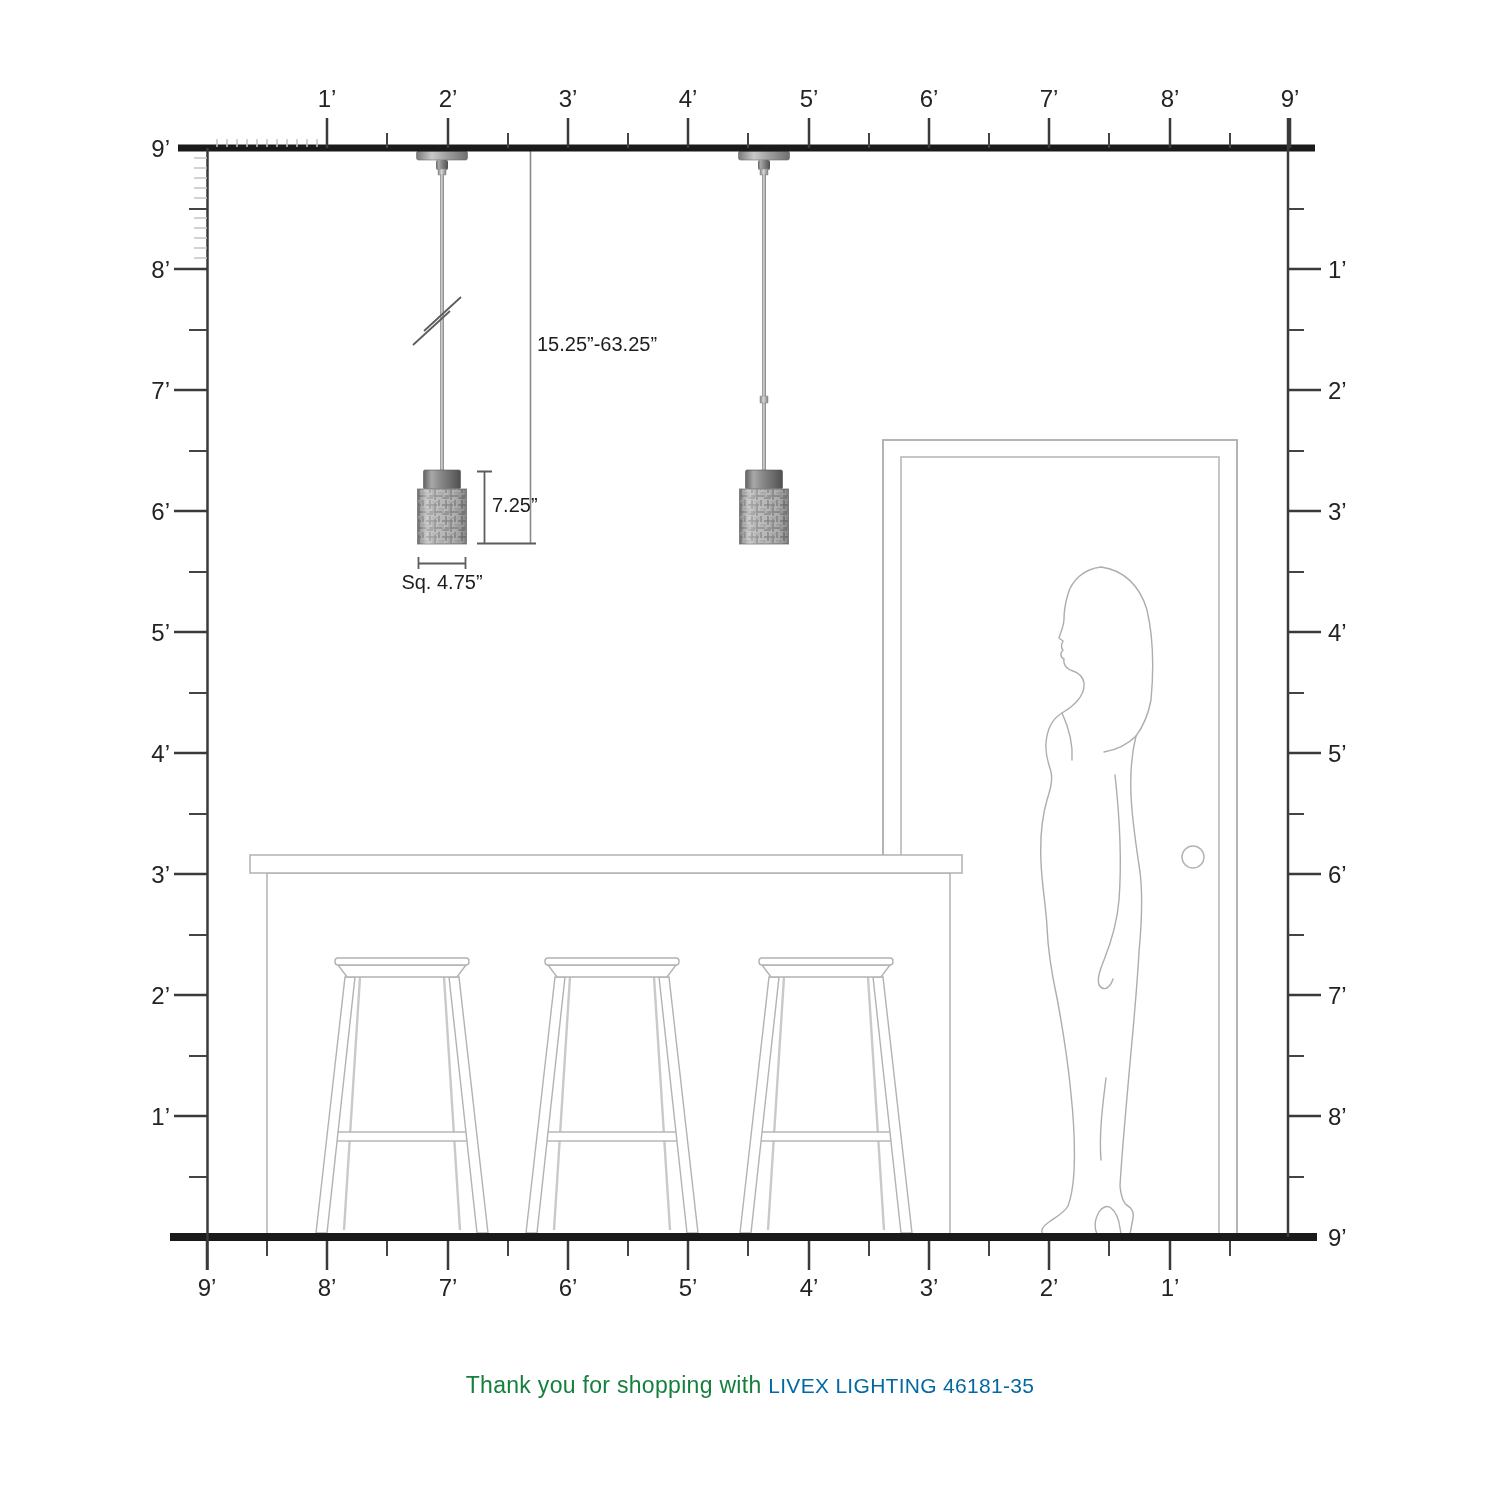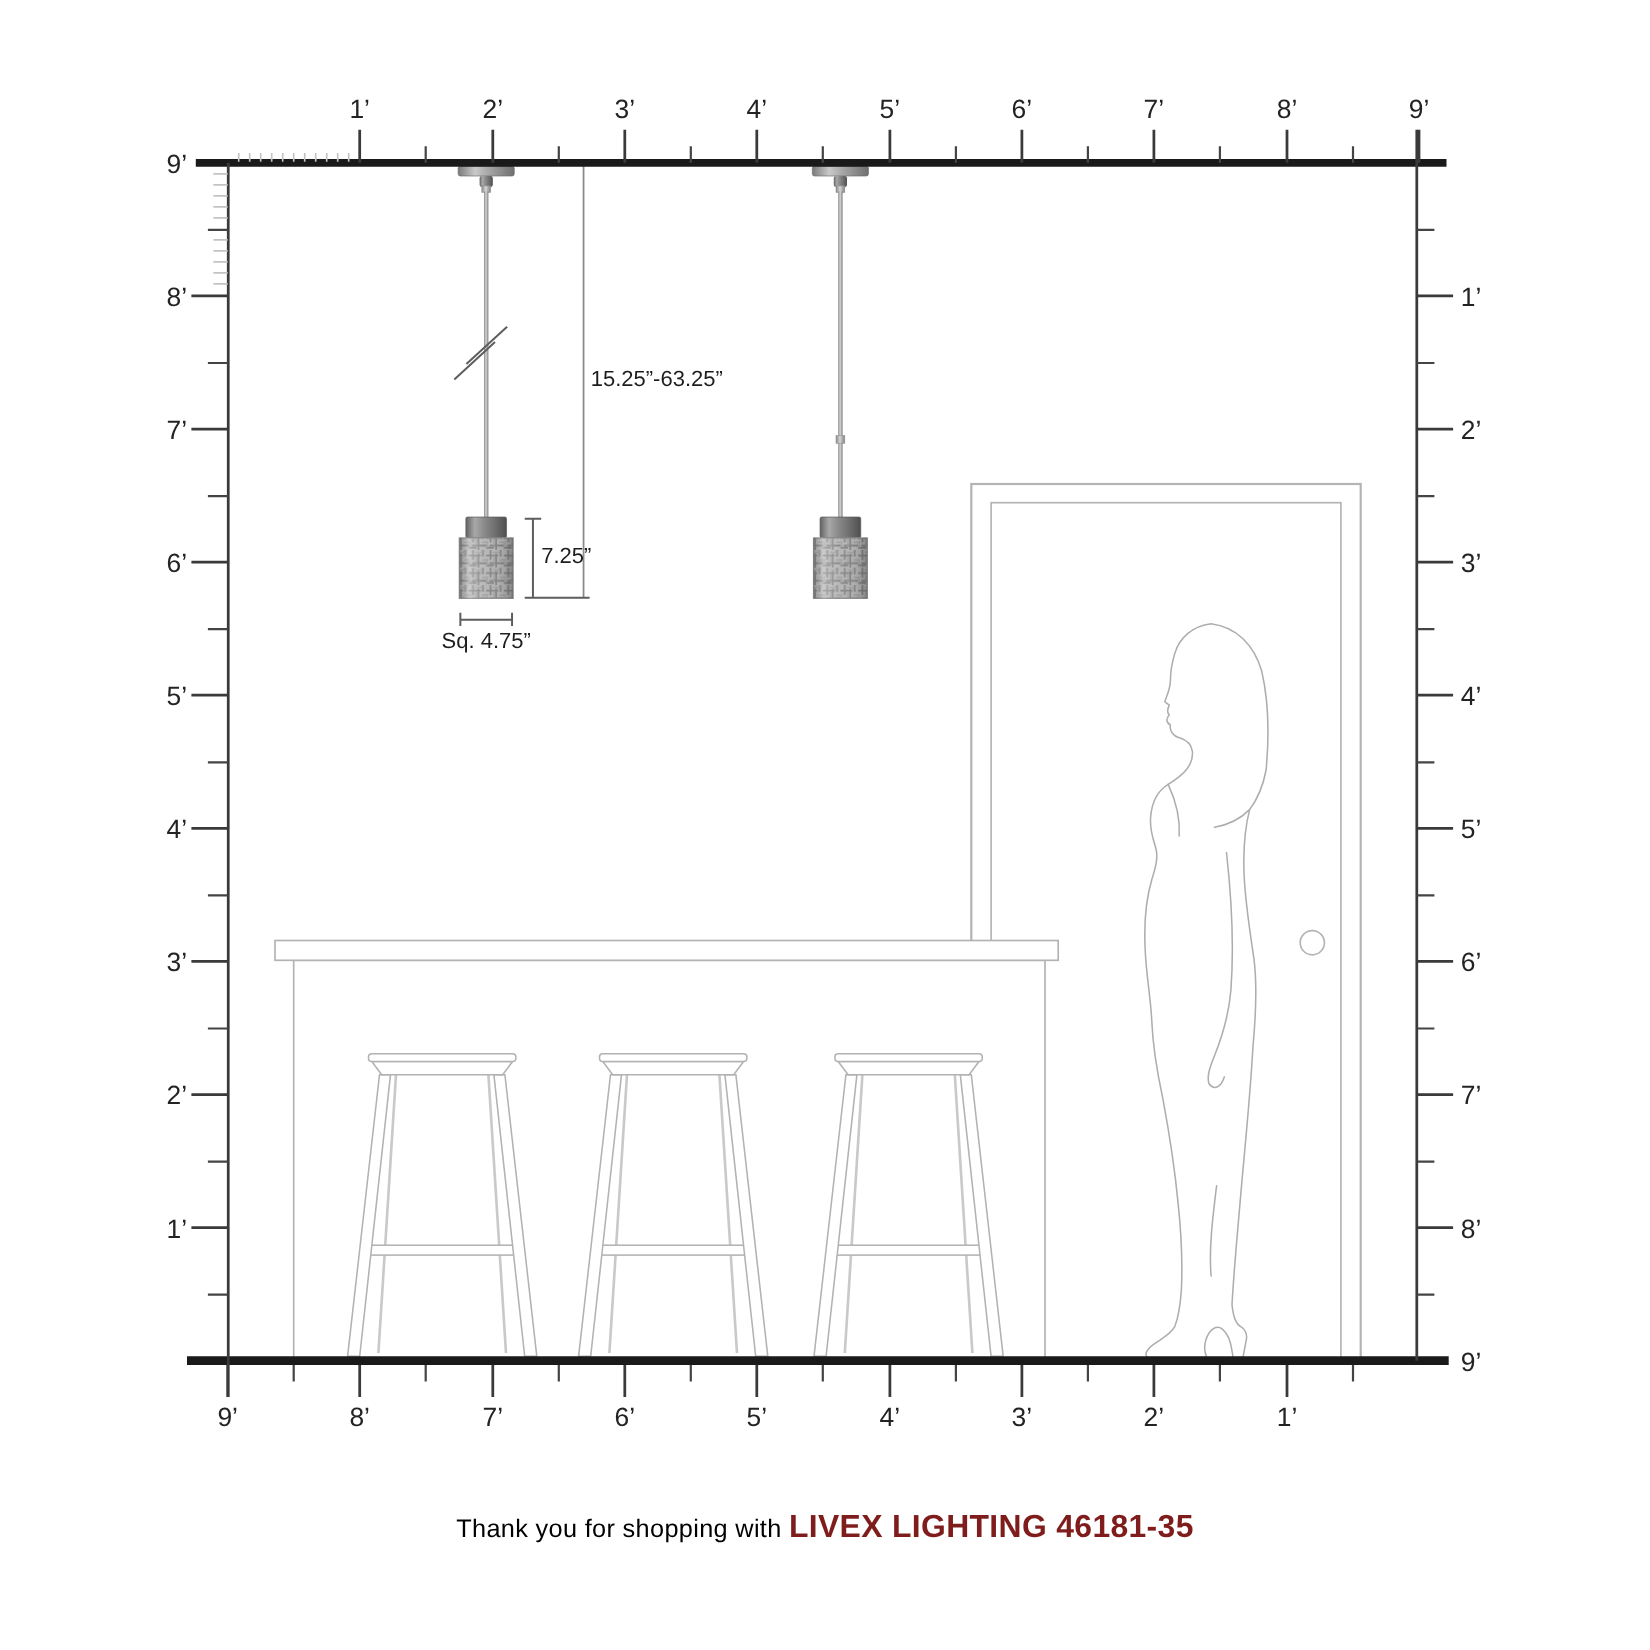--- a/index.html
+++ b/index.html
@@ -2,22 +2,22 @@
 <html><head>
 <meta charset="utf-8">
 <style>
   html,body{margin:0;padding:0;background:#ffffff;}
   .canvas{position:relative;width:1500px;height:1500px;background:#ffffff;overflow:hidden;
           font-family:"Liberation Sans",sans-serif;}
   svg{position:absolute;left:0;top:0;}
   .ruler-label{font-family:"Liberation Sans",sans-serif;font-size:24px;fill:#232323;}
   .dim-label{font-family:"Liberation Sans",sans-serif;font-size:20px;fill:#1d1d1d;}
   .footer{position:absolute;left:0;right:0;top:1372px;text-align:center;white-space:nowrap;}
-  .footer .pre{font-size:23px;color:#000000;letter-spacing:.3px;margin-top:16px;}
-  .footer .brand{font-size:29px;font-weight:bold;color:#7f1d1d;letter-spacing:.3px;}
+  .footer .pre{font-size:23px;color:#15803d;letter-spacing:.3px;margin-top:16px;}
+  .footer .brand{font-size:21px;font-weight:normal;color:#0369a1;letter-spacing:.3px;}
 </style>
 </head>
 <body>
 
 <div class="canvas">
 <svg width="1500" height="1500" viewBox="0 0 1500 1500">
   <defs>
     <linearGradient id="canopyGrad" x1="0" y1="0" x2="1" y2="0">
       <stop offset="0" stop-color="#7a7a7a"></stop>
           <stop offset="0.3" stop-color="#c9c9c9"></stop>

